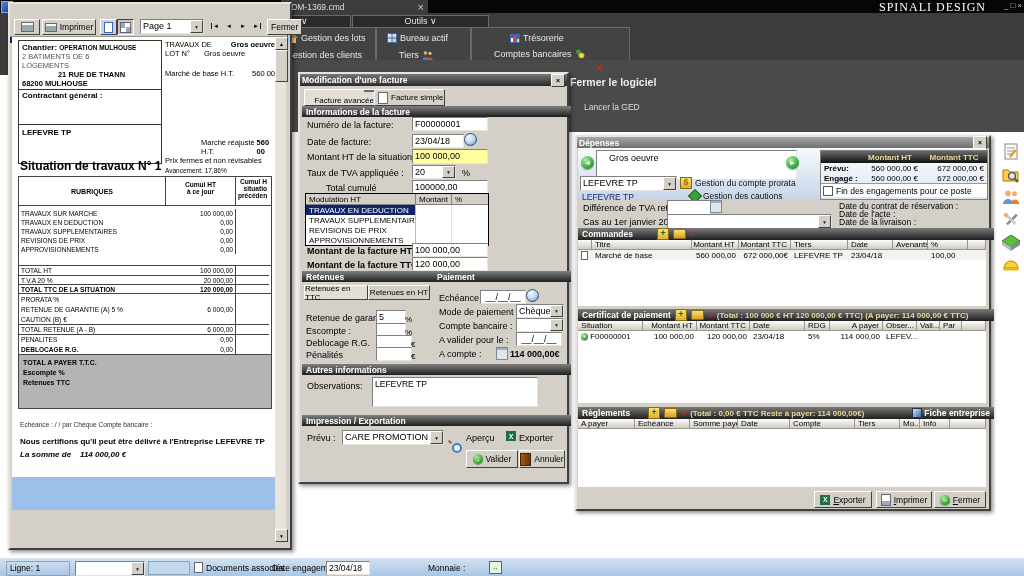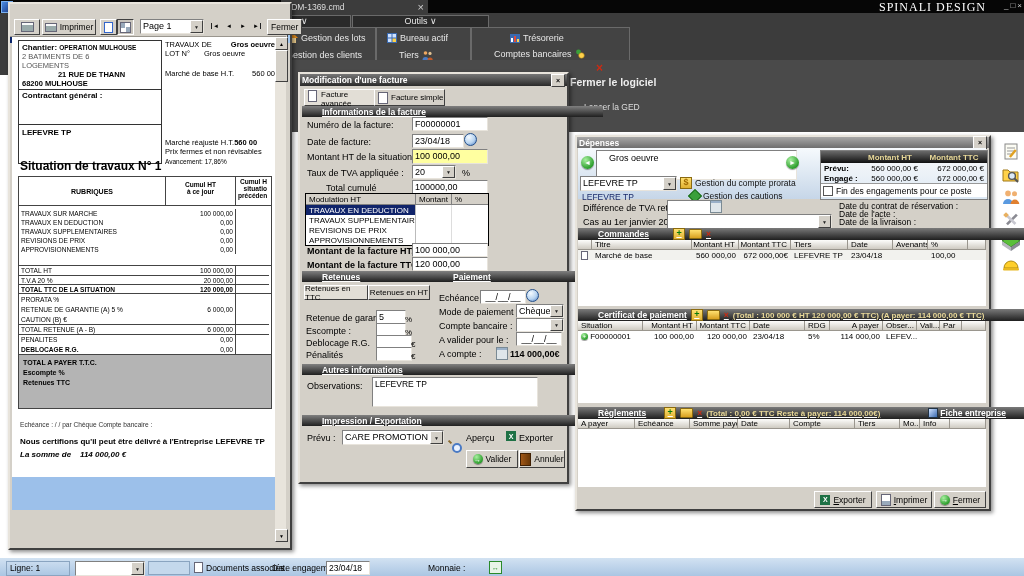--- a/index.html
+++ b/index.html
@@ -7,21 +7,21 @@
           font-family:"Liberation Sans",sans-serif;font-size:9px;color:#000;}
   .r{position:absolute;}
   .raised{background:#d4d0c8;border:1px solid;border-color:#ffffff #404040 #404040 #ffffff;}
   .raised2{background:#d4d0c8;border:2px solid;border-color:#e8e4dc #404040 #404040 #e8e4dc;box-shadow:2px 2px 4px rgba(0,0,0,.45);}
   .btn{background:#d4d0c8;border:1px solid;border-color:#ffffff #404040 #404040 #ffffff;display:flex;align-items:center;justify-content:center;gap:3px;cursor:pointer;}
   .input{background:#fff;border:1px solid;border-color:#808080 #e8e4dc #e8e4dc #808080;padding:1px 2px;overflow:hidden;white-space:nowrap;}
   .sel{background:#fff;border:1px solid;border-color:#808080 #e8e4dc #e8e4dc #808080;overflow:hidden;white-space:nowrap;}
   .sel .sv{position:absolute;left:2px;top:1px;right:12px;overflow:hidden;}
   .selarw{position:absolute;right:0;top:0;bottom:0;width:11px;background:#d4d0c8;border:1px solid;border-color:#fff #404040 #404040 #fff;
           font-size:5px;display:flex;align-items:center;justify-content:center;color:#222;}
-  .sechdr{background:linear-gradient(180deg,#808080,#1f1f1f);color:#fff;font-weight:bold;font-size:8.5px;display:flex;align-items:center;gap:4px;padding:0 20px;text-decoration:underline;}
+  .sechdr{background:linear-gradient(180deg,#808080,#1f1f1f);color:#fff;font-weight:bold;font-size:8.5px;display:flex;align-items:center;gap:4px;padding:0 4px;}
   .grid{display:grid;}
   .ch{background:linear-gradient(180deg,#fdfdfb,#cfcbc2);border-right:1px solid #9a968e;border-bottom:1px solid #9a968e;
       font-size:8px;padding:4px 3px;overflow:hidden;white-space:nowrap;display:flex;align-items:center;}
   .cc{font-size:8px;padding:0 3px;overflow:hidden;white-space:nowrap;display:flex;align-items:center;}
   .num{justify-content:flex-end;}
   .khaki{color:#e8d898;font-weight:bold;}
   .gcirc{width:13px;height:13px;border-radius:50%;background:radial-gradient(circle at 35% 30%,#a8f0a0,#2d9e2d 70%,#156e15);
          color:#fff;font-size:7px;display:flex;align-items:center;justify-content:center;box-shadow:0 1px 1px rgba(0,0,0,.4);}
   .clockic{width:11px;height:11px;border-radius:50%;border:1px solid #24508c;background:radial-gradient(circle at 35% 30%,#f4faff,#b8d4f0 55%,#4a7ac0);}
   .calcic{width:10px;height:11px;background:#dfe6ea;border:1px solid #7a8a94;box-shadow:inset 0 2px 0 #9ab0c8;}
@@ -253,21 +253,21 @@
             <b>Gros oeuvre</b>
           </div>
         <div style="display:flex;gap:14px;">
             <span>LOT N°</span>
             <span>Gros oeuvre</span>
           </div>
         <div style="display:flex;justify-content:space-between;margin-top:11px;">
             <span>Marché de base H.T.</span>
             <span>560 00</span>
           </div>
-        <div style="display:flex;margin-top:60px;font-weight:bold;">
+        <div style="display:flex;margin-top:60px;font-weight:bold;margin-left:36px;">
             <span style="font-weight:normal;">Marché réajusté H.T.</span>
             <span>560 00</span>
           </div>
         <div>Prix fermes et non révisables</div>
         <div style="font-size:6.5px;margin-top:2px;">Avancement: 17,86%</div>
       </div>
       <div class="r" style="left:8px;top:122px;font-size:12px;font-weight:bold;">Situation de travaux N° 1</div>
 
       <div class="r" style="left:6px;top:139px;width:252px;border:1px solid #444;">
         <div class="grid" style="grid-template-columns:147px 70px 33px;height:28px;border-bottom:1px solid #444;">
@@ -344,21 +344,21 @@
       </div>
       <div class="r" style="left:0;top:440px;width:263px;height:33px;background:#9cc0ea;"></div>
     </div>
   </div>
 
   <div class="r raised2" style="left:298px;top:72px;width:267px;height:408px;">
     <div style="height:12px;background:linear-gradient(180deg,#777,#2a2a2a);color:#fff;font-weight:bold;font-size:8.5px;display:flex;align-items:center;justify-content:space-between;padding:0 2px;">
       <span>Modification d'une facture</span>
       <span class="capbtn">×</span>
     </div>
-    <div class="r raised" style="left:4px;top:15px;width:66px;height:15px;display:flex;align-items:flex-start;gap:4px;padding-left:3px;font-size:8px;background:#e2ded6;">
+    <div class="r raised" style="left:4px;top:15px;width:66px;height:15px;display:flex;align-items:flex-end;gap:4px;padding-left:3px;font-size:8px;background:#e2ded6;flex-direction:column;">
       <span class="pgic"></span>
         <span>Facture avancée</span>
     </div>
     <div class="r raised" style="left:74px;top:15px;width:66px;height:15px;display:flex;align-items:center;gap:3px;padding-left:3px;font-size:8px;">
       <span class="pgic"></span>
         <span>Facture simple</span>
     </div>
     <div class="r sechdr" style="left:2px;top:32px;width:261px;height:11px;">
         <span>Informations de la facture</span>
       </div>

